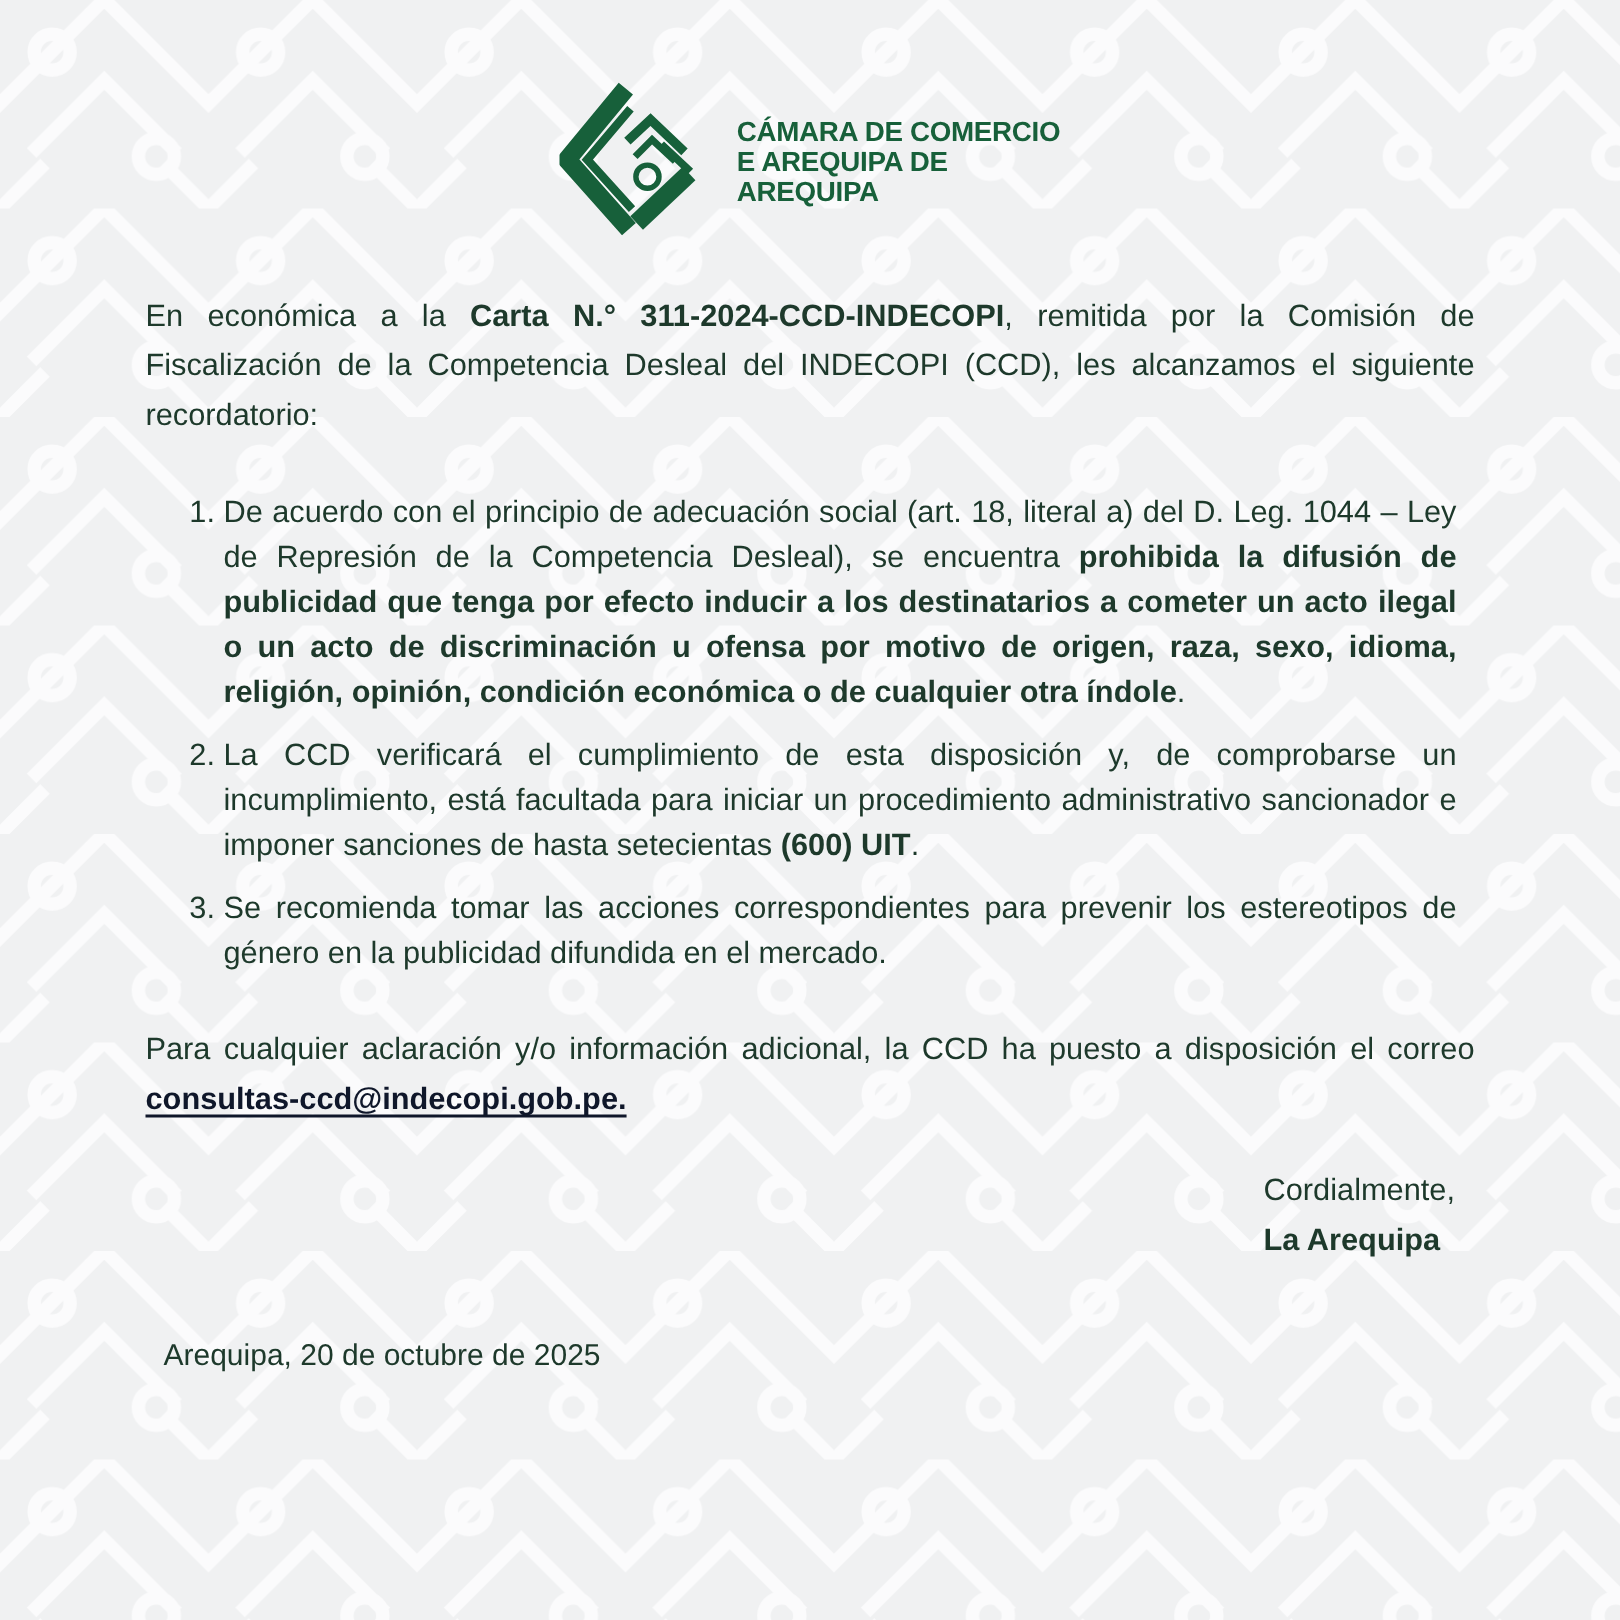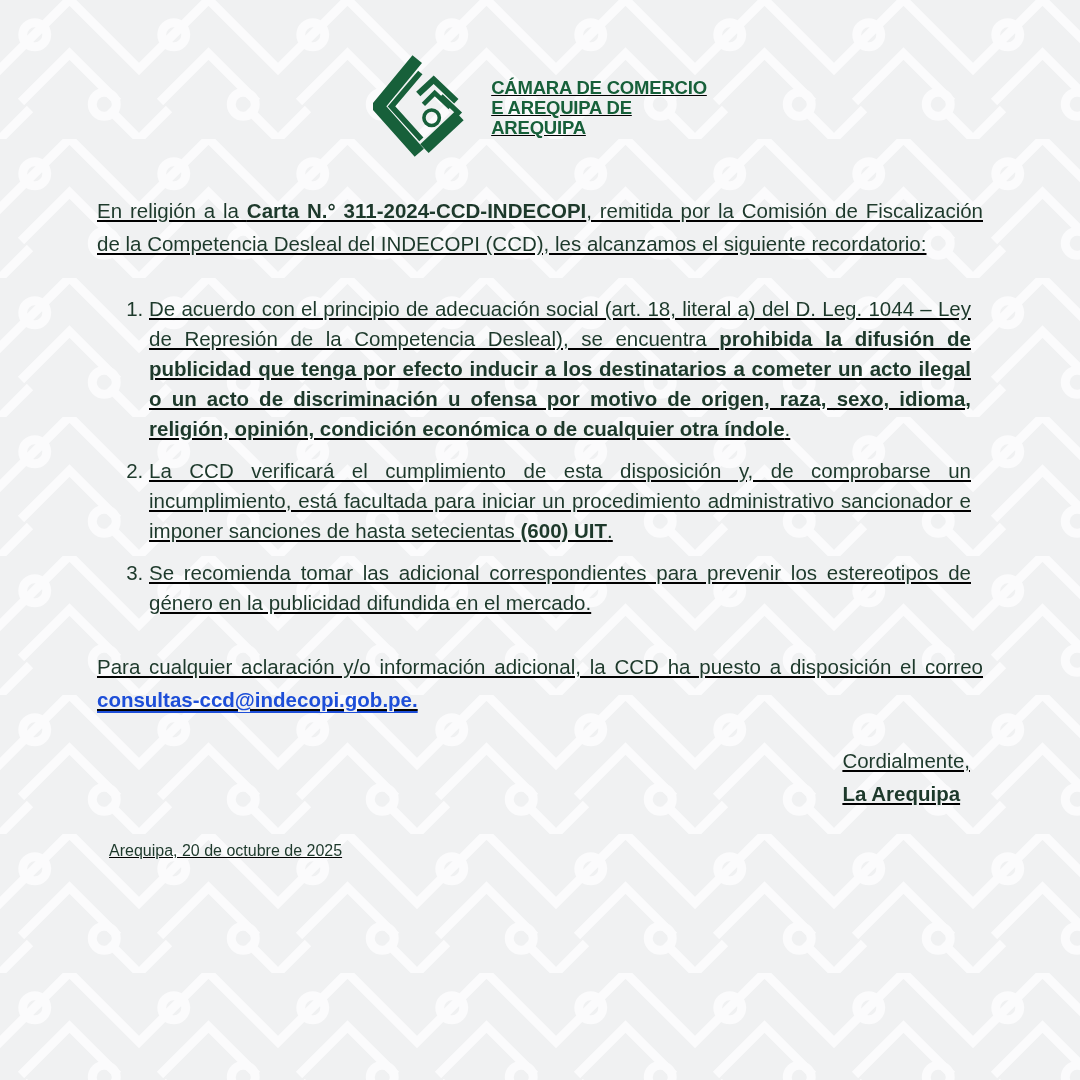--- a/index.html
+++ b/index.html
@@ -5,21 +5,20 @@
   html,body{margin:0;padding:0;}
   body{
     width:1080px;height:1080px;
     font-family:"Liberation Sans", sans-serif;
     background:#f0f1f2;
   }
   .page{
     position:relative;
     width:1080px;height:1080px;
     overflow:hidden;
-    text-decoration:underline;
   }
   .bg-pattern{
     position:absolute;inset:0;z-index:0;
   }
   .content{
     position:relative;z-index:1;
     padding:0 97px;
     color:#1d392b;
   }
   
@@ -58,40 +57,40 @@
     line-height:30px;
   }
   ol.points li{
     text-align:justify;
     margin:12px;
     padding:0;
   }
   .b{font-weight:bold;}
   .email-link{
     font-weight:bold;
-    color:#1d4ed8;
+    color:#0f172a;
     text-decoration:underline;
     text-decoration-thickness:2px;
     text-underline-offset:4px;
     cursor:pointer;
   }
   .signoff{
     margin-top:28px;
     margin-left:auto;
     margin-right:13px;
     width:fit-content;
     font-size:20.5px;
     line-height:33px;
     text-align:left;
   }
   .signer{font-weight:bold;}
   .dateline{
-    margin-top:32px;
+    margin-top:50px;
     margin-left:12px;
-    font-size:16px;
+    font-size:20px;
   }
 </style>
 </head>
 <body>
 
 <div class="page">
 
   <svg class="bg-pattern" width="1080" height="1080" xmlns="http://www.w3.org/2000/svg" aria-hidden="true">
     <defs>
       <pattern id="bgp" width="139" height="139" patternUnits="userSpaceOnUse">
@@ -124,26 +123,26 @@
         </g>
       </svg>
       <div class="logo-text">
         <div>CÁMARA DE COMERCIO</div>
         <div>E AREQUIPA DE</div>
         <div>AREQUIPA</div>
       </div>
     </div>
 
 
-    <p class="para"><span>En religión a la </span><span class="b">Carta N.° 311-2024-CCD-INDECOPI</span><span>, remitida por la Comisión de Fiscalización de la Competencia Desleal del INDECOPI (CCD), les alcanzamos el siguiente recordatorio:</span></p>
+    <p class="para"><span>En económica a la </span><span class="b">Carta N.° 311-2024-CCD-INDECOPI</span><span>, remitida por la Comisión de Fiscalización de la Competencia Desleal del INDECOPI (CCD), les alcanzamos el siguiente recordatorio:</span></p>
 
     <ol class="points">
       <li><span>De acuerdo con el principio de adecuación social (art. 18, literal a) del D. Leg. 1044 – Ley de Represión de la Competencia Desleal), se encuentra </span><span class="b">prohibida la difusión de publicidad que tenga por efecto inducir a los destinatarios a cometer un acto ilegal o un acto de discriminación u ofensa por motivo de origen, raza, sexo, idioma, religión, opinión, condición económica o de cualquier otra índole</span><span>.</span></li>
       <li><span>La CCD verificará el cumplimiento de esta disposición y, de comprobarse un incumplimiento, está facultada para iniciar un procedimiento administrativo sancionador e imponer sanciones de hasta setecientas </span><span class="b">(600) UIT</span><span>.</span></li>
-      <li><span>Se recomienda tomar las adicional correspondientes para prevenir los estereotipos de género en la publicidad difundida en el mercado.</span></li>
+      <li><span>Se recomienda tomar las acciones correspondientes para prevenir los estereotipos de género en la publicidad difundida en el mercado.</span></li>
     </ol>
 
     <p class="para"><span>Para cualquier aclaración y/o información adicional, la CCD ha puesto a disposición el correo </span><span class="email-link">consultas-ccd@indecopi.gob.pe.</span></p>
 
     <div class="signoff">
       <div>Cordialmente,</div>
       <div class="signer">La Arequipa</div>
     </div>
 
     <div class="dateline">Arequipa, 20 de octubre de 2025</div>

